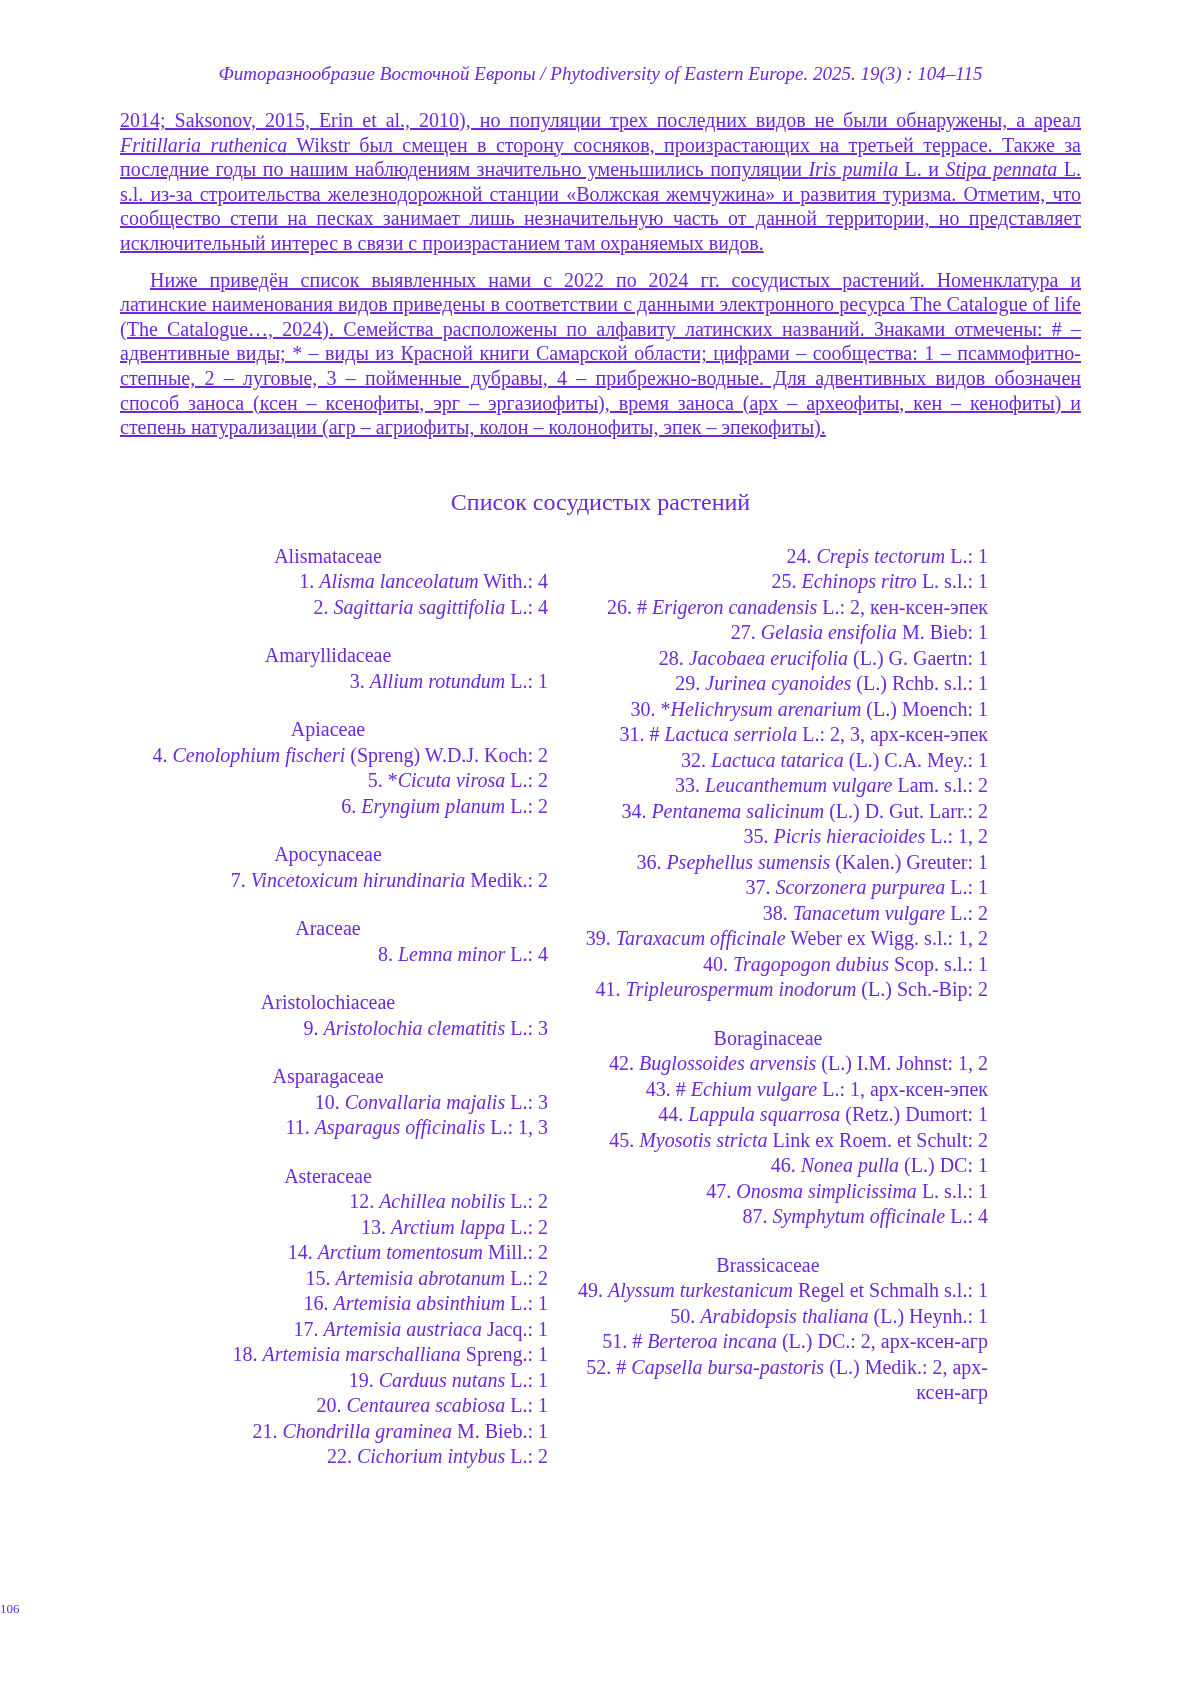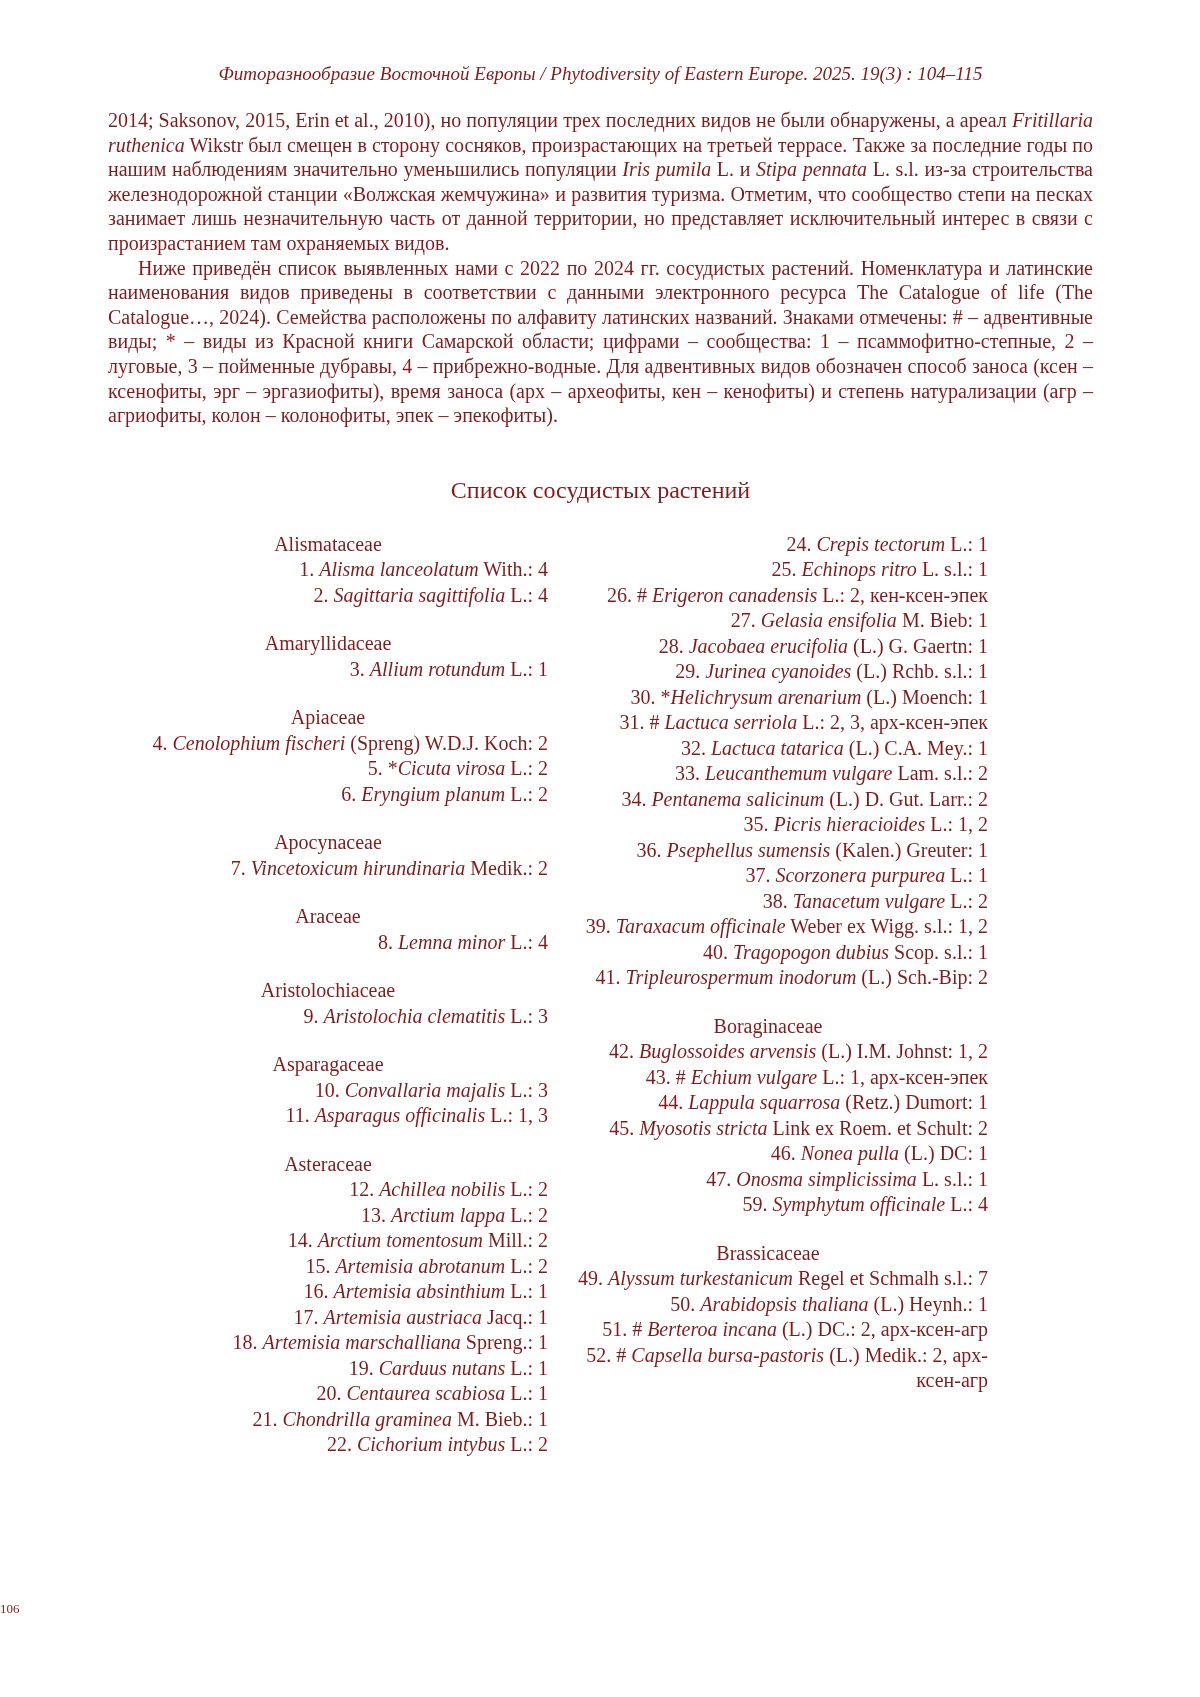--- a/index.html
+++ b/index.html
@@ -1,39 +1,40 @@
 <!DOCTYPE html>
 <html><head>
 <meta charset="utf-8">
 <style>
   html, body { margin: 0; padding: 0; background: #ffffff; }
   .page {
     position: relative;
     width: 1200px;
     height: 1697px;
     background: #ffffff;
-    color: #7f1d1d;
+    color: #6d28d9;
     font-family: "Liberation Serif", "DejaVu Serif", serif;
     box-sizing: border-box;
     padding: 62px 107px 0 108px;
     overflow: hidden;
   }
   .running-head {
     text-align: center;
     font-style: italic;
     font-size: 19px;
     line-height: 24px;
     margin-bottom: 22px;
     white-space: nowrap;
   }
   .paragraphs p {
-    margin: 0;
+    margin: 12px;
     font-size: 20px;
     line-height: 24.6px;
     text-align: justify;
+    text-decoration: underline;
   }
   .paragraphs p.indent { text-indent: 30px; }
   .it { font-style: italic; }
   .list-title {
     text-align: center;
     font-size: 24px;
     line-height: 25px;
     margin-top: 50px;
   }
   .columns {
@@ -143,25 +144,25 @@
           <div class="species"><span>41. </span><span class="it">Tripleurospermum inodorum</span><span> (L.) Sch.-Bip: 2</span></div>
         </div>
         <div class="block">
           <div class="family">Boraginaceae</div>
           <div class="species"><span>42. </span><span class="it">Buglossoides arvensis</span><span> (L.) I.M. Johnst: 1, 2</span></div>
           <div class="species"><span>43. # </span><span class="it">Echium vulgare</span><span> L.: 1, арх-ксен-эпек</span></div>
           <div class="species"><span>44. </span><span class="it">Lappula squarrosa</span><span> (Retz.) Dumort: 1</span></div>
           <div class="species"><span>45. </span><span class="it">Myosotis stricta</span><span> Link ex Roem. et Schult: 2</span></div>
           <div class="species"><span>46. </span><span class="it">Nonea pulla</span><span> (L.) DC: 1</span></div>
           <div class="species"><span>47. </span><span class="it">Onosma simplicissima</span><span> L. s.l.: 1</span></div>
-          <div class="species"><span>59. </span><span class="it">Symphytum officinale</span><span> L.: 4</span></div>
+          <div class="species"><span>87. </span><span class="it">Symphytum officinale</span><span> L.: 4</span></div>
         </div>
         <div class="block">
           <div class="family">Brassicaceae</div>
-          <div class="species"><span>49. </span><span class="it">Alyssum turkestanicum</span><span> Regel et Schmalh s.l.: 7</span></div>
+          <div class="species"><span>49. </span><span class="it">Alyssum turkestanicum</span><span> Regel et Schmalh s.l.: 1</span></div>
           <div class="species"><span>50. </span><span class="it">Arabidopsis thaliana</span><span> (L.) Heynh.: 1</span></div>
           <div class="species"><span>51. # </span><span class="it">Berteroa incana</span><span> (L.) DC.: 2, арх-ксен-агр</span></div>
           <div class="species"><span>52. # </span><span class="it">Capsella bursa-pastoris</span><span> (L.) Medik.: 2, арх-ксен-агр</span></div>
         </div>
       </div>
   </div>
 
   <div class="page-number">106</div>
 </div>
 

